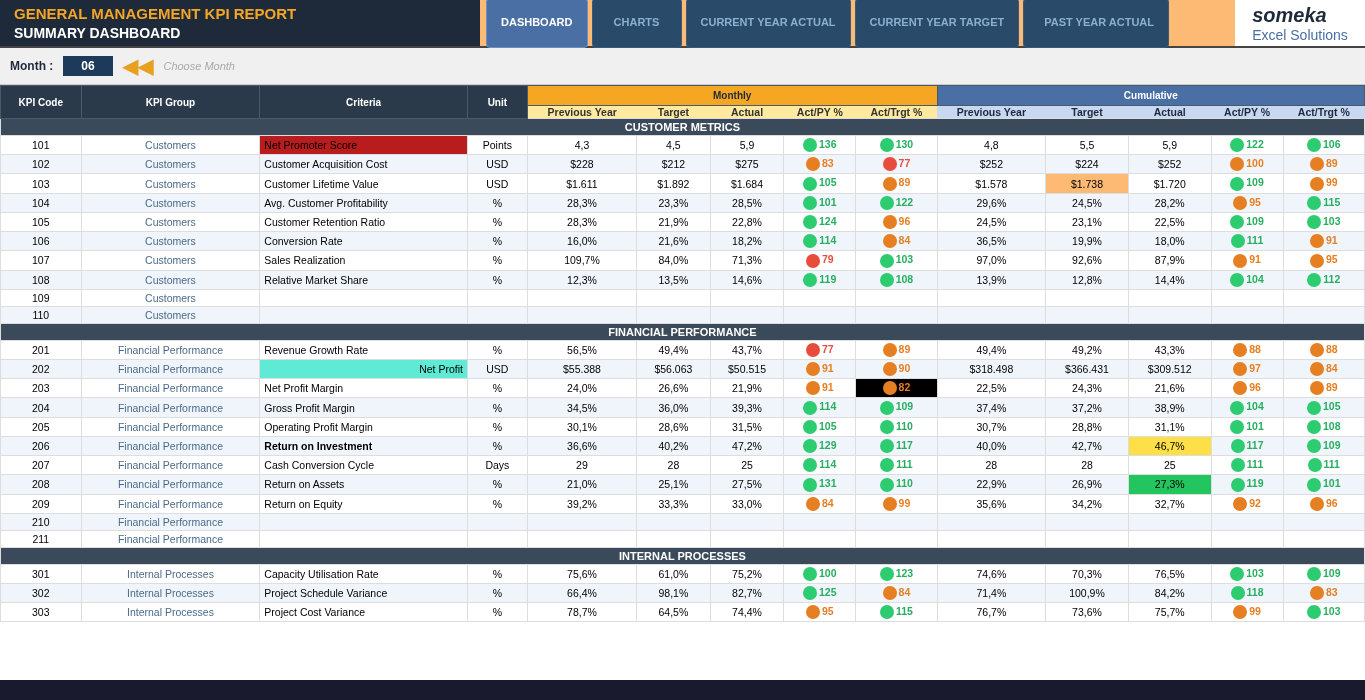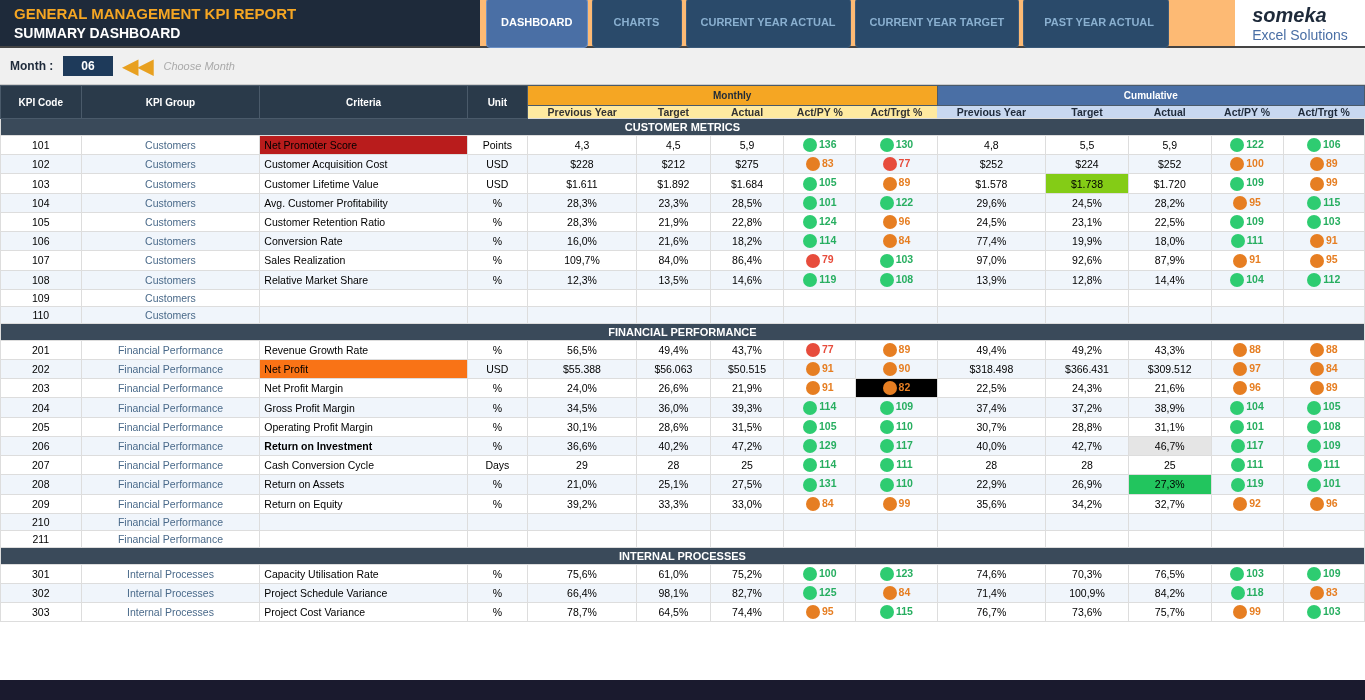--- a/index.html
+++ b/index.html
@@ -326,21 +326,21 @@
               <td class="kpi-code" style="background: rgb(255, 255, 255);">103</td>
               <td class="kpi-group" style="background: rgb(255, 255, 255);">Customers</td>
               <td class="kpi-criteria" style="background: rgb(255, 255, 255); text-align: left;">Customer Lifetime Value</td>
               <td class="kpi-unit" style="background: rgb(255, 255, 255);">USD</td>
               <td style="background: rgb(255, 255, 255);">$1.611</td>
               <td style="background: rgb(255, 255, 255);">$1.892</td>
               <td style="background: rgb(255, 255, 255);">$1.684</td>
               <td style="background: rgb(255, 255, 255);"><span class="dot dot-green"></span><span class="val-green">105</span></td>
               <td style="background: rgb(255, 255, 255);"><span class="dot dot-orange"></span><span class="val-orange">89</span></td>
               <td style="background: rgb(255, 255, 255);">$1.578</td>
-              <td style="background: #84cc16;">$1.738</td>
+              <td style="background: #fdba74;">$1.738</td>
               <td style="background: rgb(255, 255, 255);">$1.720</td>
               <td style="background: rgb(255, 255, 255);"><span class="dot dot-green"></span><span class="val-green">109</span></td>
               <td style="background: rgb(255, 255, 255);"><span class="dot dot-orange"></span><span class="val-orange">99</span></td>
             </tr>
             <tr>
               <td class="kpi-code" style="background: rgb(240, 245, 251);">104</td>
               <td class="kpi-group" style="background: rgb(240, 245, 251);">Customers</td>
               <td class="kpi-criteria" style="background: rgb(240, 245, 251); text-align: left;">Avg. Customer Profitability</td>
               <td class="kpi-unit" style="background: rgb(240, 245, 251);">%</td>
               <td style="background: rgb(240, 245, 251);">28,3%</td>
@@ -373,34 +373,34 @@
             <tr>
               <td class="kpi-code" style="background: rgb(240, 245, 251);">106</td>
               <td class="kpi-group" style="background: rgb(240, 245, 251);">Customers</td>
               <td class="kpi-criteria" style="background: rgb(240, 245, 251); text-align: left;">Conversion Rate</td>
               <td class="kpi-unit" style="background: rgb(240, 245, 251);">%</td>
               <td style="background: rgb(240, 245, 251);">16,0%</td>
               <td style="background: rgb(240, 245, 251);">21,6%</td>
               <td style="background: rgb(240, 245, 251);">18,2%</td>
               <td style="background: rgb(240, 245, 251);"><span class="dot dot-green"></span><span class="val-green">114</span></td>
               <td style="background: rgb(240, 245, 251);"><span class="dot dot-orange"></span><span class="val-orange">84</span></td>
-              <td style="background: rgb(240, 245, 251);">77,4%</td>
+              <td style="background: rgb(240, 245, 251);">36,5%</td>
               <td style="background: rgb(240, 245, 251);">19,9%</td>
               <td style="background: rgb(240, 245, 251);">18,0%</td>
               <td style="background: rgb(240, 245, 251);"><span class="dot dot-green"></span><span class="val-green">111</span></td>
               <td style="background: rgb(240, 245, 251);"><span class="dot dot-orange"></span><span class="val-orange">91</span></td>
             </tr>
             <tr>
               <td class="kpi-code" style="background: rgb(255, 255, 255);">107</td>
               <td class="kpi-group" style="background: rgb(255, 255, 255);">Customers</td>
               <td class="kpi-criteria" style="background: rgb(255, 255, 255); text-align: left;">Sales Realization</td>
               <td class="kpi-unit" style="background: rgb(255, 255, 255);">%</td>
               <td style="background: rgb(255, 255, 255);">109,7%</td>
               <td style="background: rgb(255, 255, 255);">84,0%</td>
-              <td style="background: rgb(255, 255, 255);">86,4%</td>
+              <td style="background: rgb(255, 255, 255);">71,3%</td>
               <td style="background: rgb(255, 255, 255);"><span class="dot dot-red"></span><span class="val-red">79</span></td>
               <td style="background: rgb(255, 255, 255);"><span class="dot dot-green"></span><span class="val-green">103</span></td>
               <td style="background: rgb(255, 255, 255);">97,0%</td>
               <td style="background: rgb(255, 255, 255);">92,6%</td>
               <td style="background: rgb(255, 255, 255);">87,9%</td>
               <td style="background: rgb(255, 255, 255);"><span class="dot dot-orange"></span><span class="val-orange">91</span></td>
               <td style="background: rgb(255, 255, 255);"><span class="dot dot-orange"></span><span class="val-orange">95</span></td>
             </tr>
             <tr>
               <td class="kpi-code" style="background: rgb(240, 245, 251);">108</td>
@@ -465,21 +465,21 @@
               <td style="background: rgb(255, 255, 255);"><span class="dot dot-orange"></span><span class="val-orange">89</span></td>
               <td style="background: rgb(255, 255, 255);">49,4%</td>
               <td style="background: rgb(255, 255, 255);">49,2%</td>
               <td style="background: rgb(255, 255, 255);">43,3%</td>
               <td style="background: rgb(255, 255, 255);"><span class="dot dot-orange"></span><span class="val-orange">88</span></td>
               <td style="background: rgb(255, 255, 255);"><span class="dot dot-orange"></span><span class="val-orange">88</span></td>
             </tr>
             <tr>
               <td class="kpi-code" style="background: rgb(240, 245, 251);">202</td>
               <td class="kpi-group" style="background: rgb(240, 245, 251);">Financial Performance</td>
-              <td class="kpi-criteria" style="background: #f97316; text-align: left;">Net Profit</td>
+              <td class="kpi-criteria" style="background: #5eead4; text-align: right;">Net Profit</td>
               <td class="kpi-unit" style="background: rgb(240, 245, 251);">USD</td>
               <td style="background: rgb(240, 245, 251);">$55.388</td>
               <td style="background: rgb(240, 245, 251);">$56.063</td>
               <td style="background: rgb(240, 245, 251);">$50.515</td>
               <td style="background: rgb(240, 245, 251);"><span class="dot dot-orange"></span><span class="val-orange">91</span></td>
               <td style="background: rgb(240, 245, 251);"><span class="dot dot-orange"></span><span class="val-orange">90</span></td>
               <td style="background: rgb(240, 245, 251);">$318.498</td>
               <td style="background: rgb(240, 245, 251);">$366.431</td>
               <td style="background: rgb(240, 245, 251);">$309.512</td>
               <td style="background: rgb(240, 245, 251);"><span class="dot dot-orange"></span><span class="val-orange">97</span></td>
@@ -538,21 +538,21 @@
               <td class="kpi-group" style="background: rgb(240, 245, 251);">Financial Performance</td>
               <td class="kpi-criteria" style="background: rgb(240, 245, 251); text-align: left; font-weight: bold;">Return on Investment</td>
               <td class="kpi-unit" style="background: rgb(240, 245, 251);">%</td>
               <td style="background: rgb(240, 245, 251);">36,6%</td>
               <td style="background: rgb(240, 245, 251);">40,2%</td>
               <td style="background: rgb(240, 245, 251);">47,2%</td>
               <td style="background: rgb(240, 245, 251);"><span class="dot dot-green"></span><span class="val-green">129</span></td>
               <td style="background: rgb(240, 245, 251);"><span class="dot dot-green"></span><span class="val-green">117</span></td>
               <td style="background: rgb(240, 245, 251);">40,0%</td>
               <td style="background: rgb(240, 245, 251);">42,7%</td>
-              <td style="background: #e5e5e5;">46,7%</td>
+              <td style="background: #fde047;">46,7%</td>
               <td style="background: rgb(240, 245, 251);"><span class="dot dot-green"></span><span class="val-green">117</span></td>
               <td style="background: rgb(240, 245, 251);"><span class="dot dot-green"></span><span class="val-green">109</span></td>
             </tr>
             <tr>
               <td class="kpi-code" style="background: rgb(255, 255, 255);">207</td>
               <td class="kpi-group" style="background: rgb(255, 255, 255);">Financial Performance</td>
               <td class="kpi-criteria" style="background: rgb(255, 255, 255); text-align: left;">Cash Conversion Cycle</td>
               <td class="kpi-unit" style="background: rgb(255, 255, 255);">Days</td>
               <td style="background: rgb(255, 255, 255);">29</td>
               <td style="background: rgb(255, 255, 255);">28</td>

